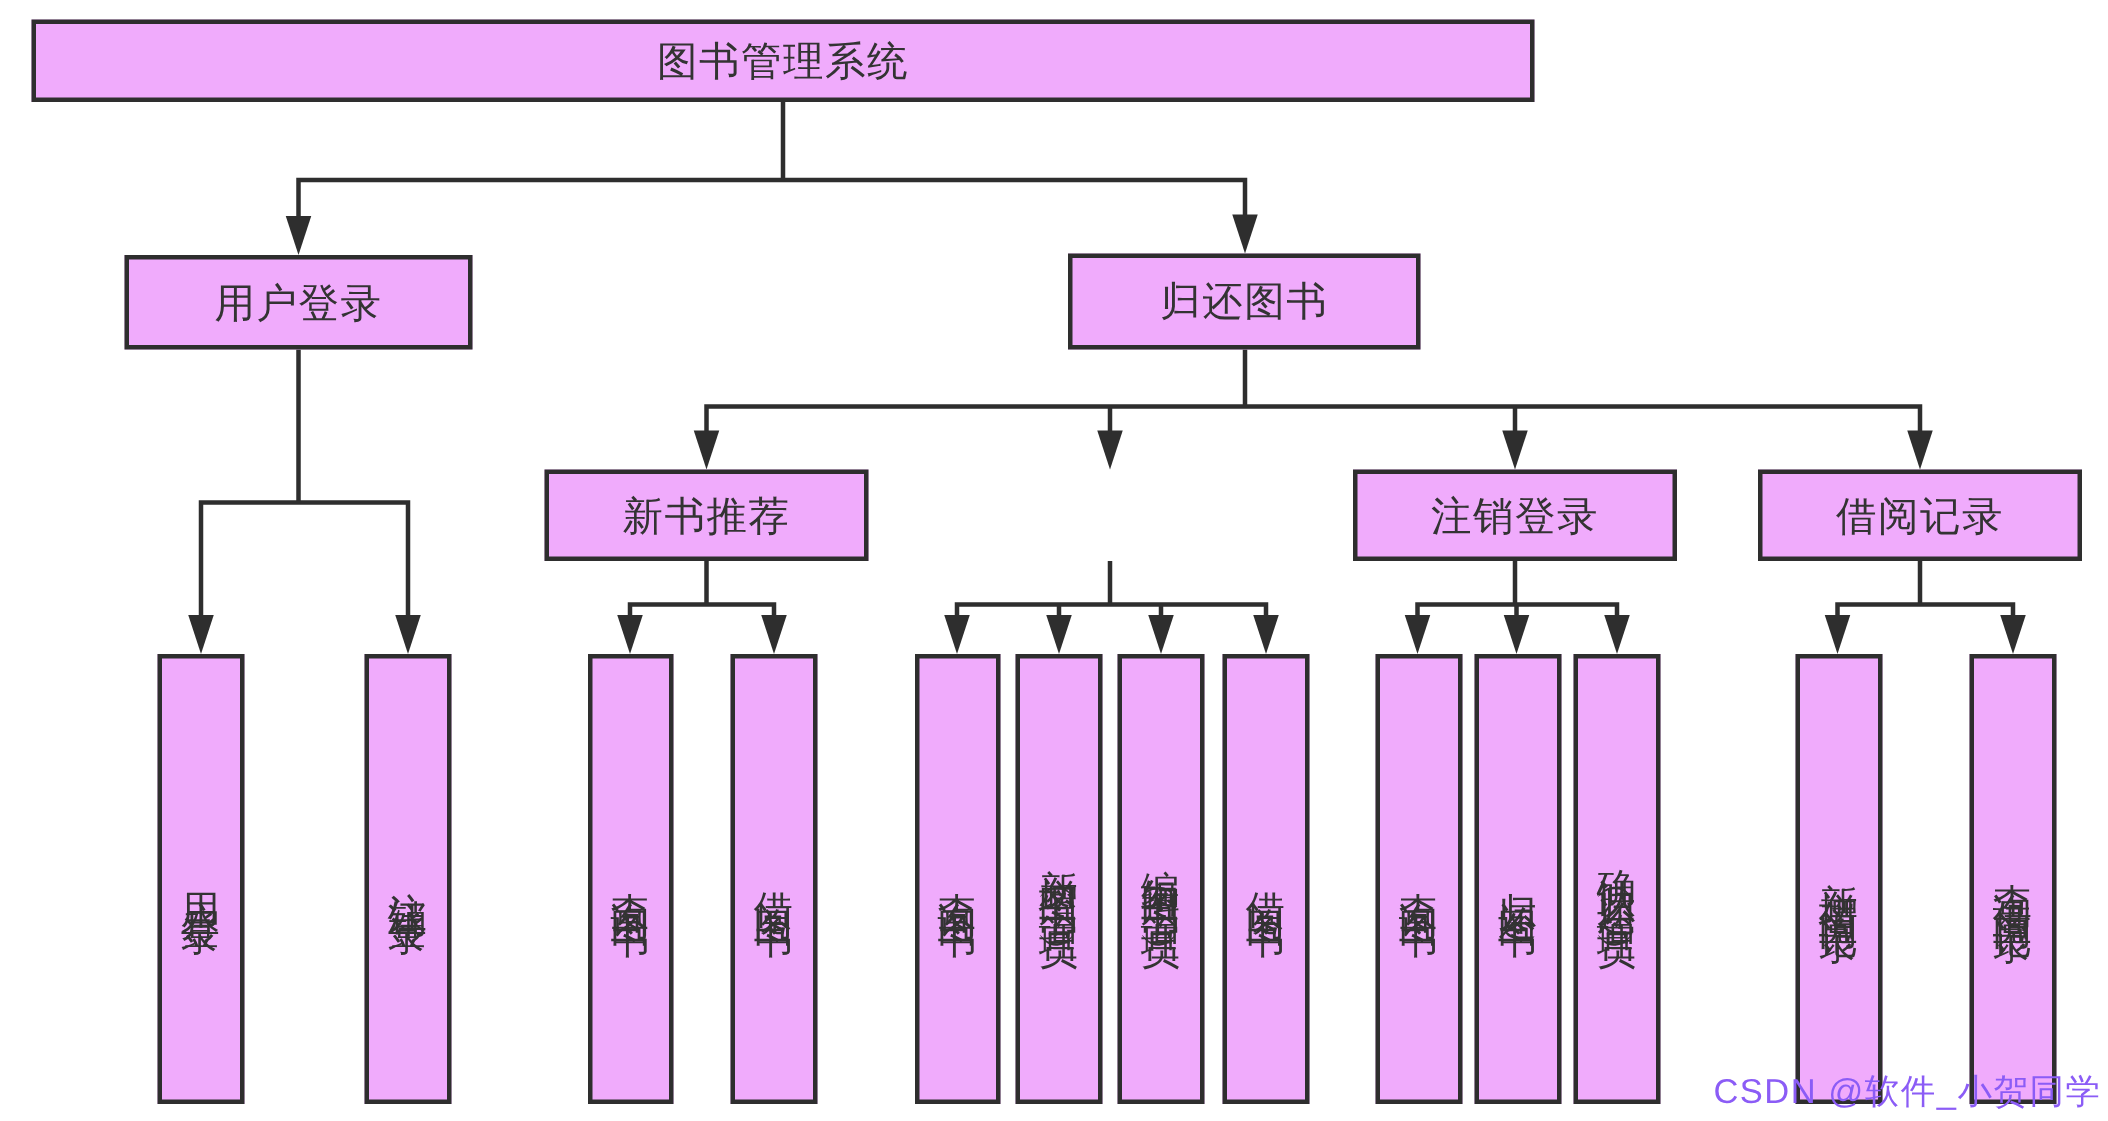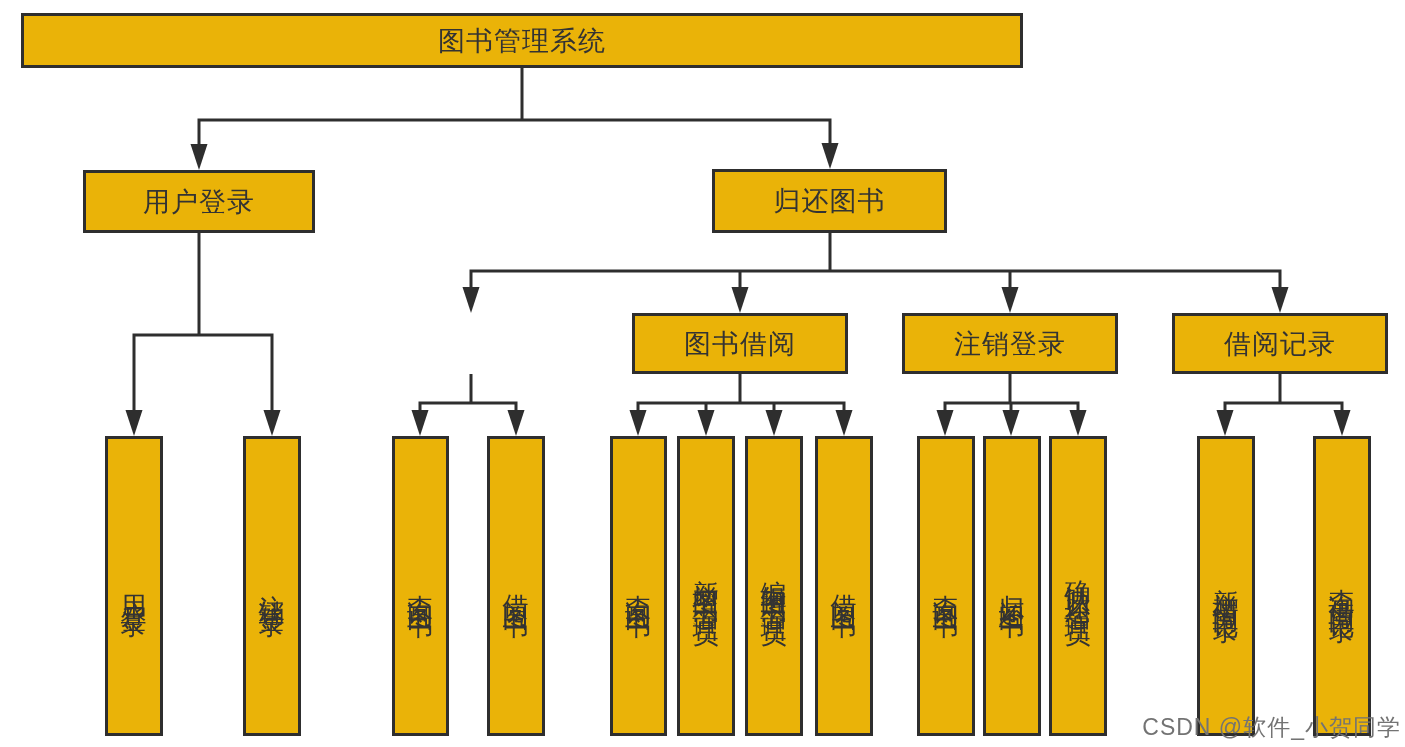--- a/index.html
+++ b/index.html
@@ -4,31 +4,31 @@
 <style>
   html,body{margin:0;padding:0;}
   body{
     width:1405px;height:747px;position:relative;background:#ffffff;
     font-family:"Liberation Sans","DejaVu Sans",sans-serif;
     color:#333333;overflow:hidden;
   }
   .stage{position:absolute;left:0;top:0;width:1405px;height:747px;}
   svg.wires{position:absolute;left:0;top:0;}
   .box{
-    position:absolute;box-sizing:border-box;background:#eab308;
+    position:absolute;box-sizing:border-box;background:#f0abfc;
     border:3px solid #2e2e2e;display:flex;align-items:center;justify-content:center;
   }
   .hlabel{font-size:27px;letter-spacing:1px;color:#333333;white-space:nowrap;}
   .vlabel{
     writing-mode:vertical-rl;text-orientation:mixed;
     font-size:26px;letter-spacing:6px;color:#333333;line-height:1;
   }
   .watermark{
     position:absolute;right:4px;top:712px;font-size:23px;
-    color:#737373;white-space:nowrap;letter-spacing:1px;
+    color:#8b5cf6;white-space:nowrap;letter-spacing:1px;
   }
 </style>
 </head>
 <body>
 
 <div class="stage">
 
   <svg class="wires" width="1405" height="747" viewBox="0 0 1405 747">
     <g stroke="#2e2e2e" stroke-width="3" fill="none">
       <path d="M522 68 V121.5 M197.5 120 H831.5 M199 120 V148 M830 120 V147"></path>
@@ -66,22 +66,22 @@
     <span class="hlabel">图书管理系统</span>
   </div>
 
   <div class="box" style="left:83px;top:170px;width:232px;height:63px">
     <span class="hlabel">用户登录</span>
   </div>
   <div class="box" style="left:712px;top:169px;width:235px;height:64px">
     <span class="hlabel">归还图书</span>
   </div>
 
-  <div class="box" style="left:632px;top:313px;width:216px;height:61px">
-    <span class="hlabel">图书借阅</span>
+  <div class="box" style="left:363px;top:313px;width:216px;height:61px">
+    <span class="hlabel">新书推荐</span>
   </div>
   <div class="box" style="left:902px;top:313px;width:216px;height:61px">
     <span class="hlabel">注销登录</span>
   </div>
   <div class="box" style="left:1172px;top:313px;width:216px;height:61px">
     <span class="hlabel">借阅记录</span>
   </div>
 
   <div class="box" style="left:105px;top:436px;width:58px;height:300px">
     <span class="vlabel">用户登录</span>

